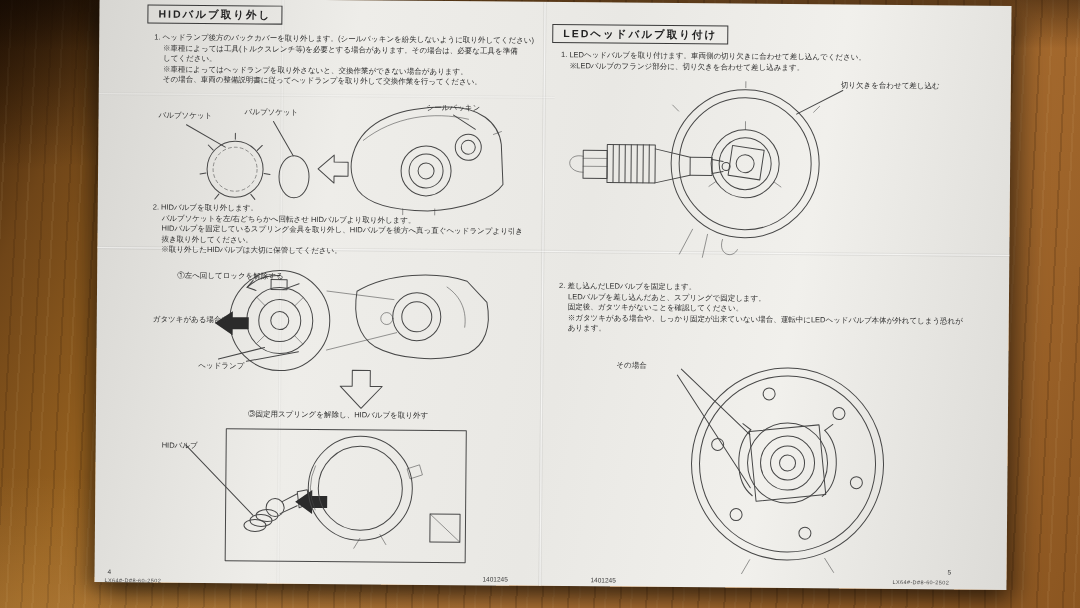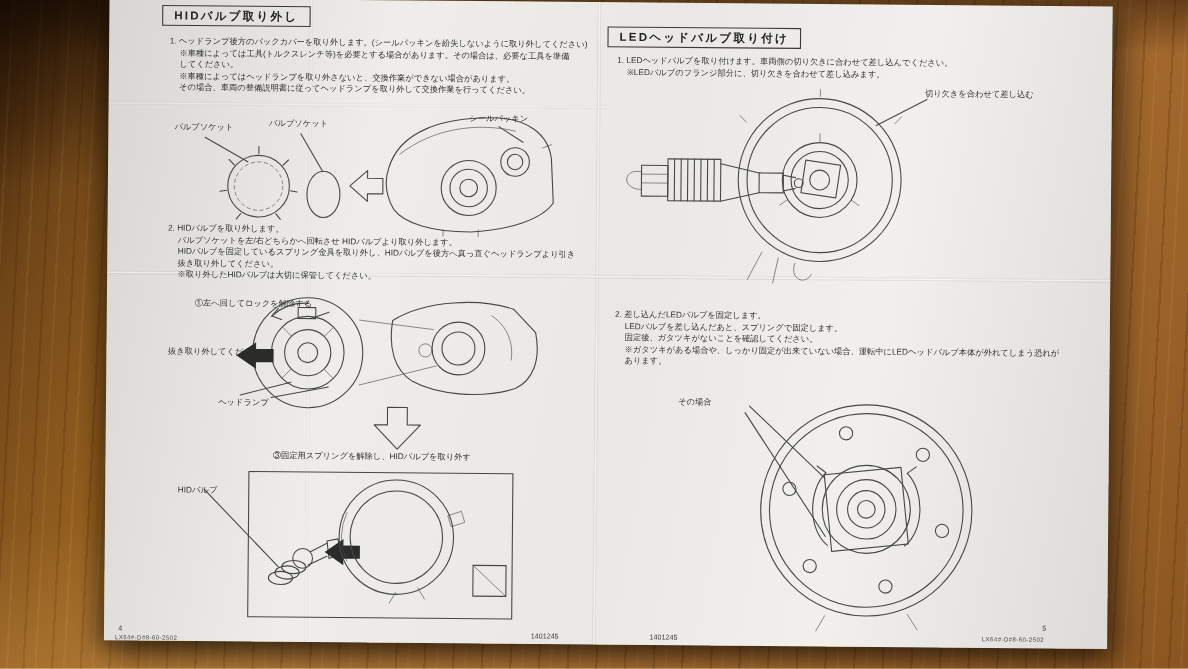--- a/index.html
+++ b/index.html
@@ -122,21 +122,21 @@
         <path d="M300,20 C315,30 320,45 318,60" class="thin"></path>
         <path d="M180,25 L247,33 M180,84 L250,66" class="thin"></path>
       </g>
       <g>
         <path d="M152,18 L136,24"></path>
           <path d="M72,94 L118,82"></path>
           <path d="M100,96 L152,86"></path>
       </g>
     </svg>
     <div class="t lab" style="left:80px;top:272px">①左へ回してロックを解除する</div>
-    <div class="t lab" style="left:56px;top:316px">抜き取り外してください</div>
+    <div class="t lab" style="left:56px;top:316px">ガタツキがある場合や</div>
     <div class="t lab" style="left:102px;top:362px">ヘッドランプ</div>
 
     <svg class="draw" style="left:243px;top:370px" width="44" height="40" viewBox="0 0 44 40">
       <polygon points="13,0 31,0 31,16 43,16 22,38 1,16 13,16"></polygon>
     </svg>
 
     <div class="t lab" style="left:152px;top:410px">③固定用スプリングを解除し、HIDバルブを取り外す</div>
 
     <svg class="draw" style="left:60px;top:426px" width="320" height="140" viewBox="0 0 320 140">
       <rect x="70.5" y="3.5" width="240" height="132"></rect>

